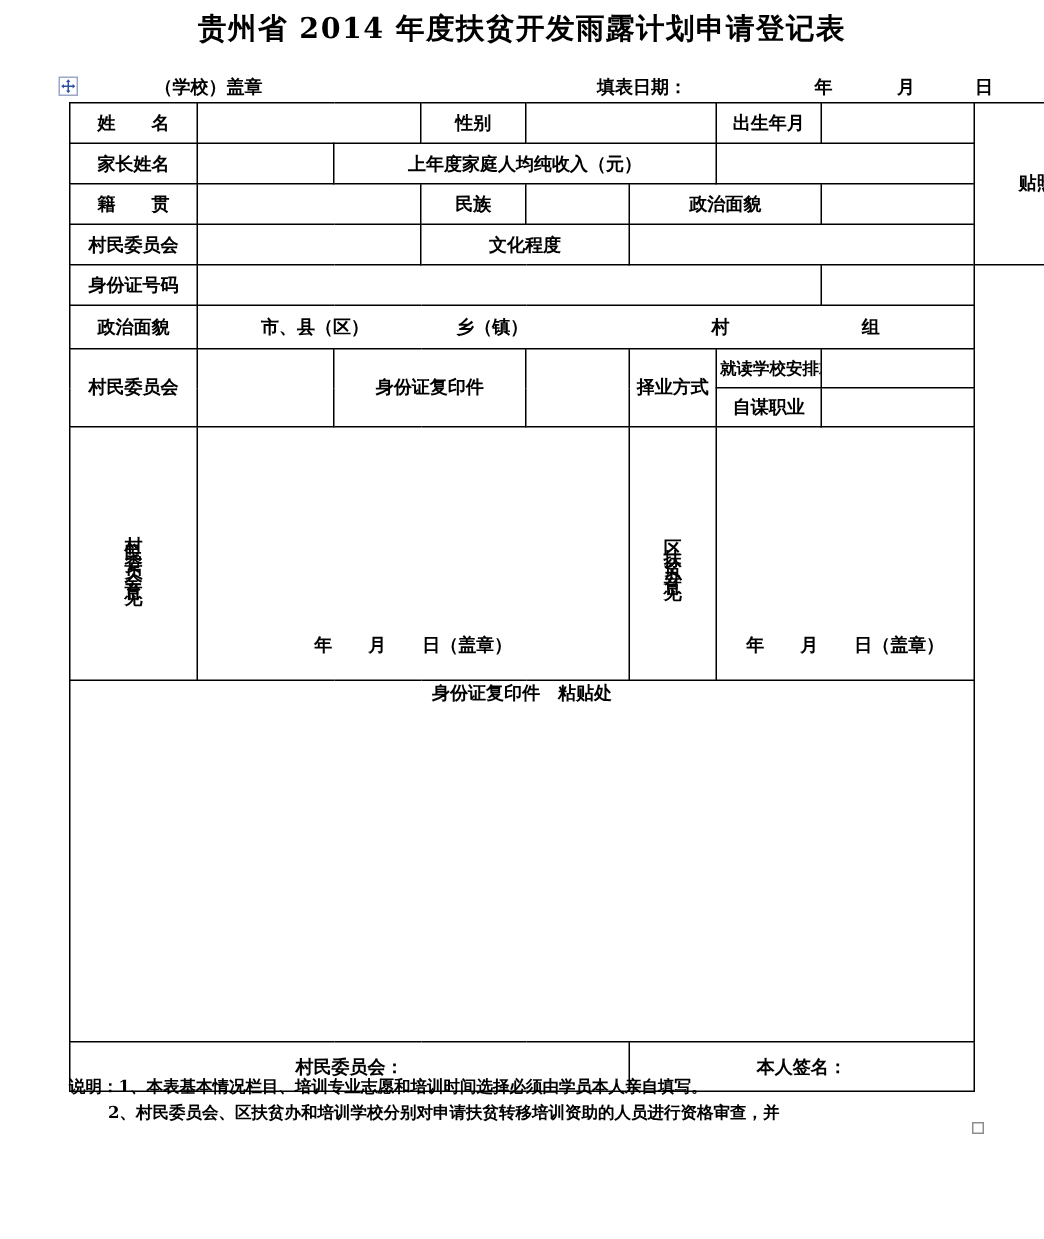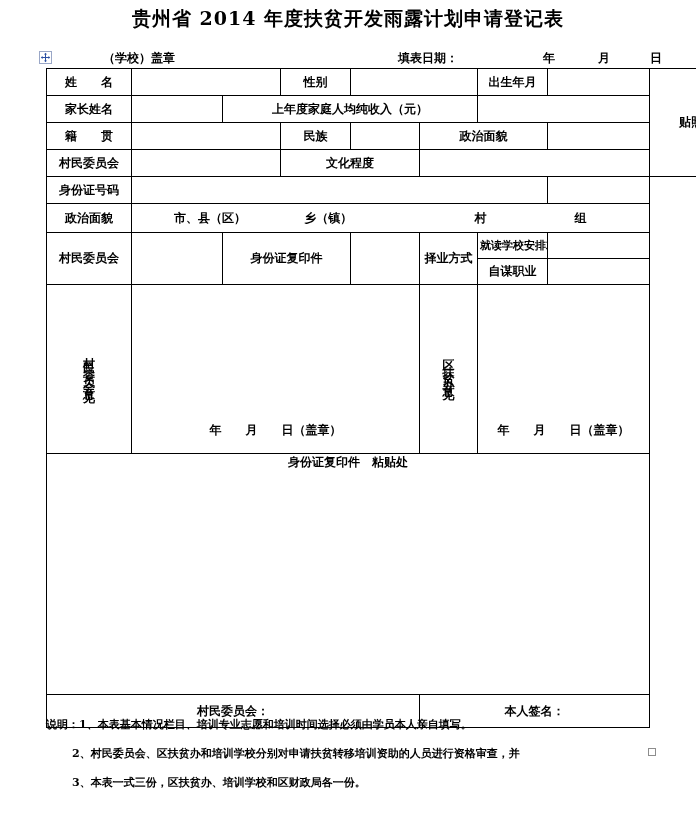--- a/index.html
+++ b/index.html
@@ -79,21 +79,21 @@
   .addr span{display:inline-block;}
 
   
   .notes{
     position:absolute;left:46px;top:716px;width:620px;
     font-family:"DejaVu Serif","Liberation Serif",serif;
     font-weight:bold;font-size:11px;
     line-height:17px;
   }
   .notes p{margin:0;text-indent:0;}
-  .notes p.ind{text-indent:26px;margin-top:12px;}
+  .notes p.ind{text-indent:26px;}
 </style>
 </head>
 <body>
 
 <div class="page">
 
   <div class="doc-title">贵州省 2014 年度扶贫开发雨露计划申请登记表</div>
 
   <div class="move-handle">
     <svg width="11" height="11" viewBox="0 0 11 11" aria-hidden="true">
@@ -211,16 +211,15 @@
       <td colspan="3" class="left">本人签名：</td>
     </tr>
   </tbody>
     </table>
 
   <div class="resize-handle"></div>
 
   <div class="notes">
     <p>说明：1、本表基本情况栏目、培训专业志愿和培训时间选择必须由学员本人亲自填写。</p>
     <p class="ind">2、村民委员会、区扶贫办和培训学校分别对申请扶贫转移培训资助的人员进行资格审查，并</p>
-    <p class="ind">3、本表一式三份，区扶贫办、培训学校和区财政局各一份。</p>
   </div>
 
 </div>
 
 </body></html>

